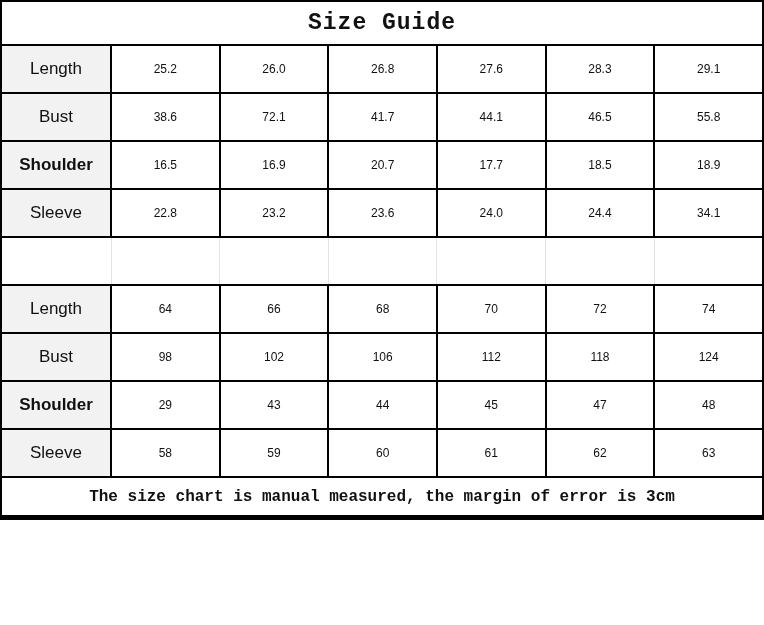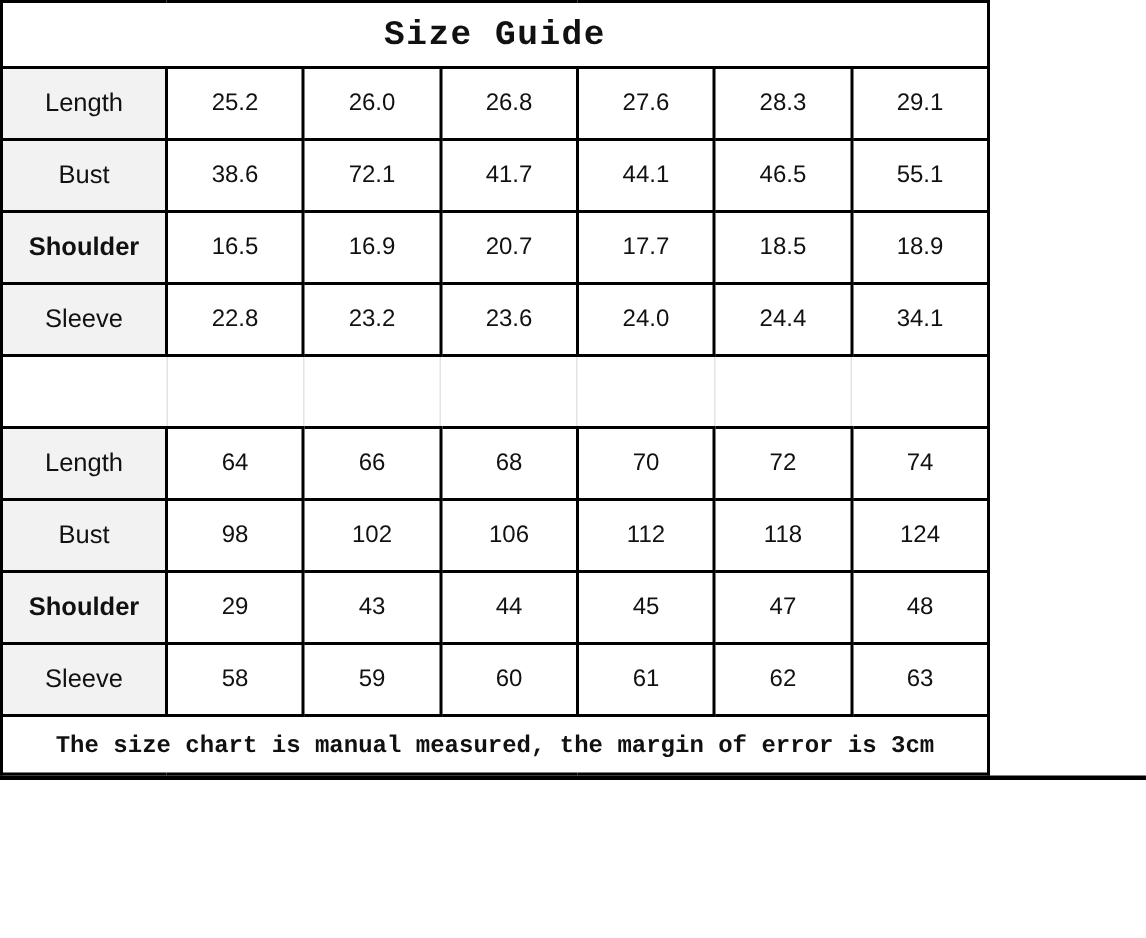--- a/index.html
+++ b/index.html
@@ -4,21 +4,21 @@
 <style>
   html, body { margin: 0; padding: 0; background: #ffffff; }
   #frame {
     width: 764px;
     box-sizing: border-box;
     border-bottom: 3px solid #000;
   }
   table {
     border-collapse: collapse;
     table-layout: fixed;
-    width: 660px;
+    width: 764px;
   }
   td {
     border: 2px solid #000;
     text-align: center;
     vertical-align: middle;
     padding: 0;
     overflow: hidden;
     color: #111;
   }
   .title-cell {
@@ -40,21 +40,21 @@
     font-size: 17px;
   }
   .size-code {
     font-family: "Liberation Mono", "DejaVu Sans Mono", monospace;
     font-size: 16px;
     background: #ffffff;
     height: 46px;
   }
   .value-cell {
     font-family: "Liberation Sans", sans-serif;
-    font-size: 16px;
+    font-size: 12px;
     background: #ffffff;
     height: 46px;
   }
   tr.sep td {
     height: 46px;
     background: #ffffff;
     border-top: 2px solid #000;
     border-bottom: 2px solid #000;
     border-left: 1px solid #e3e3e3;
     border-right: 1px solid #e3e3e3;
@@ -98,21 +98,21 @@
           <td class="value-cell">28.3</td>
           <td class="value-cell">29.1</td>
         </tr>
         <tr>
           <td class="label-cell">Bust</td>
           <td class="value-cell">38.6</td>
           <td class="value-cell">72.1</td>
           <td class="value-cell">41.7</td>
           <td class="value-cell">44.1</td>
           <td class="value-cell">46.5</td>
-          <td class="value-cell">55.1</td>
+          <td class="value-cell">55.8</td>
         </tr>
         <tr>
           <td class="label-cell bold">Shoulder</td>
           <td class="value-cell">16.5</td>
           <td class="value-cell">16.9</td>
           <td class="value-cell">20.7</td>
           <td class="value-cell">17.7</td>
           <td class="value-cell">18.5</td>
           <td class="value-cell">18.9</td>
         </tr>

